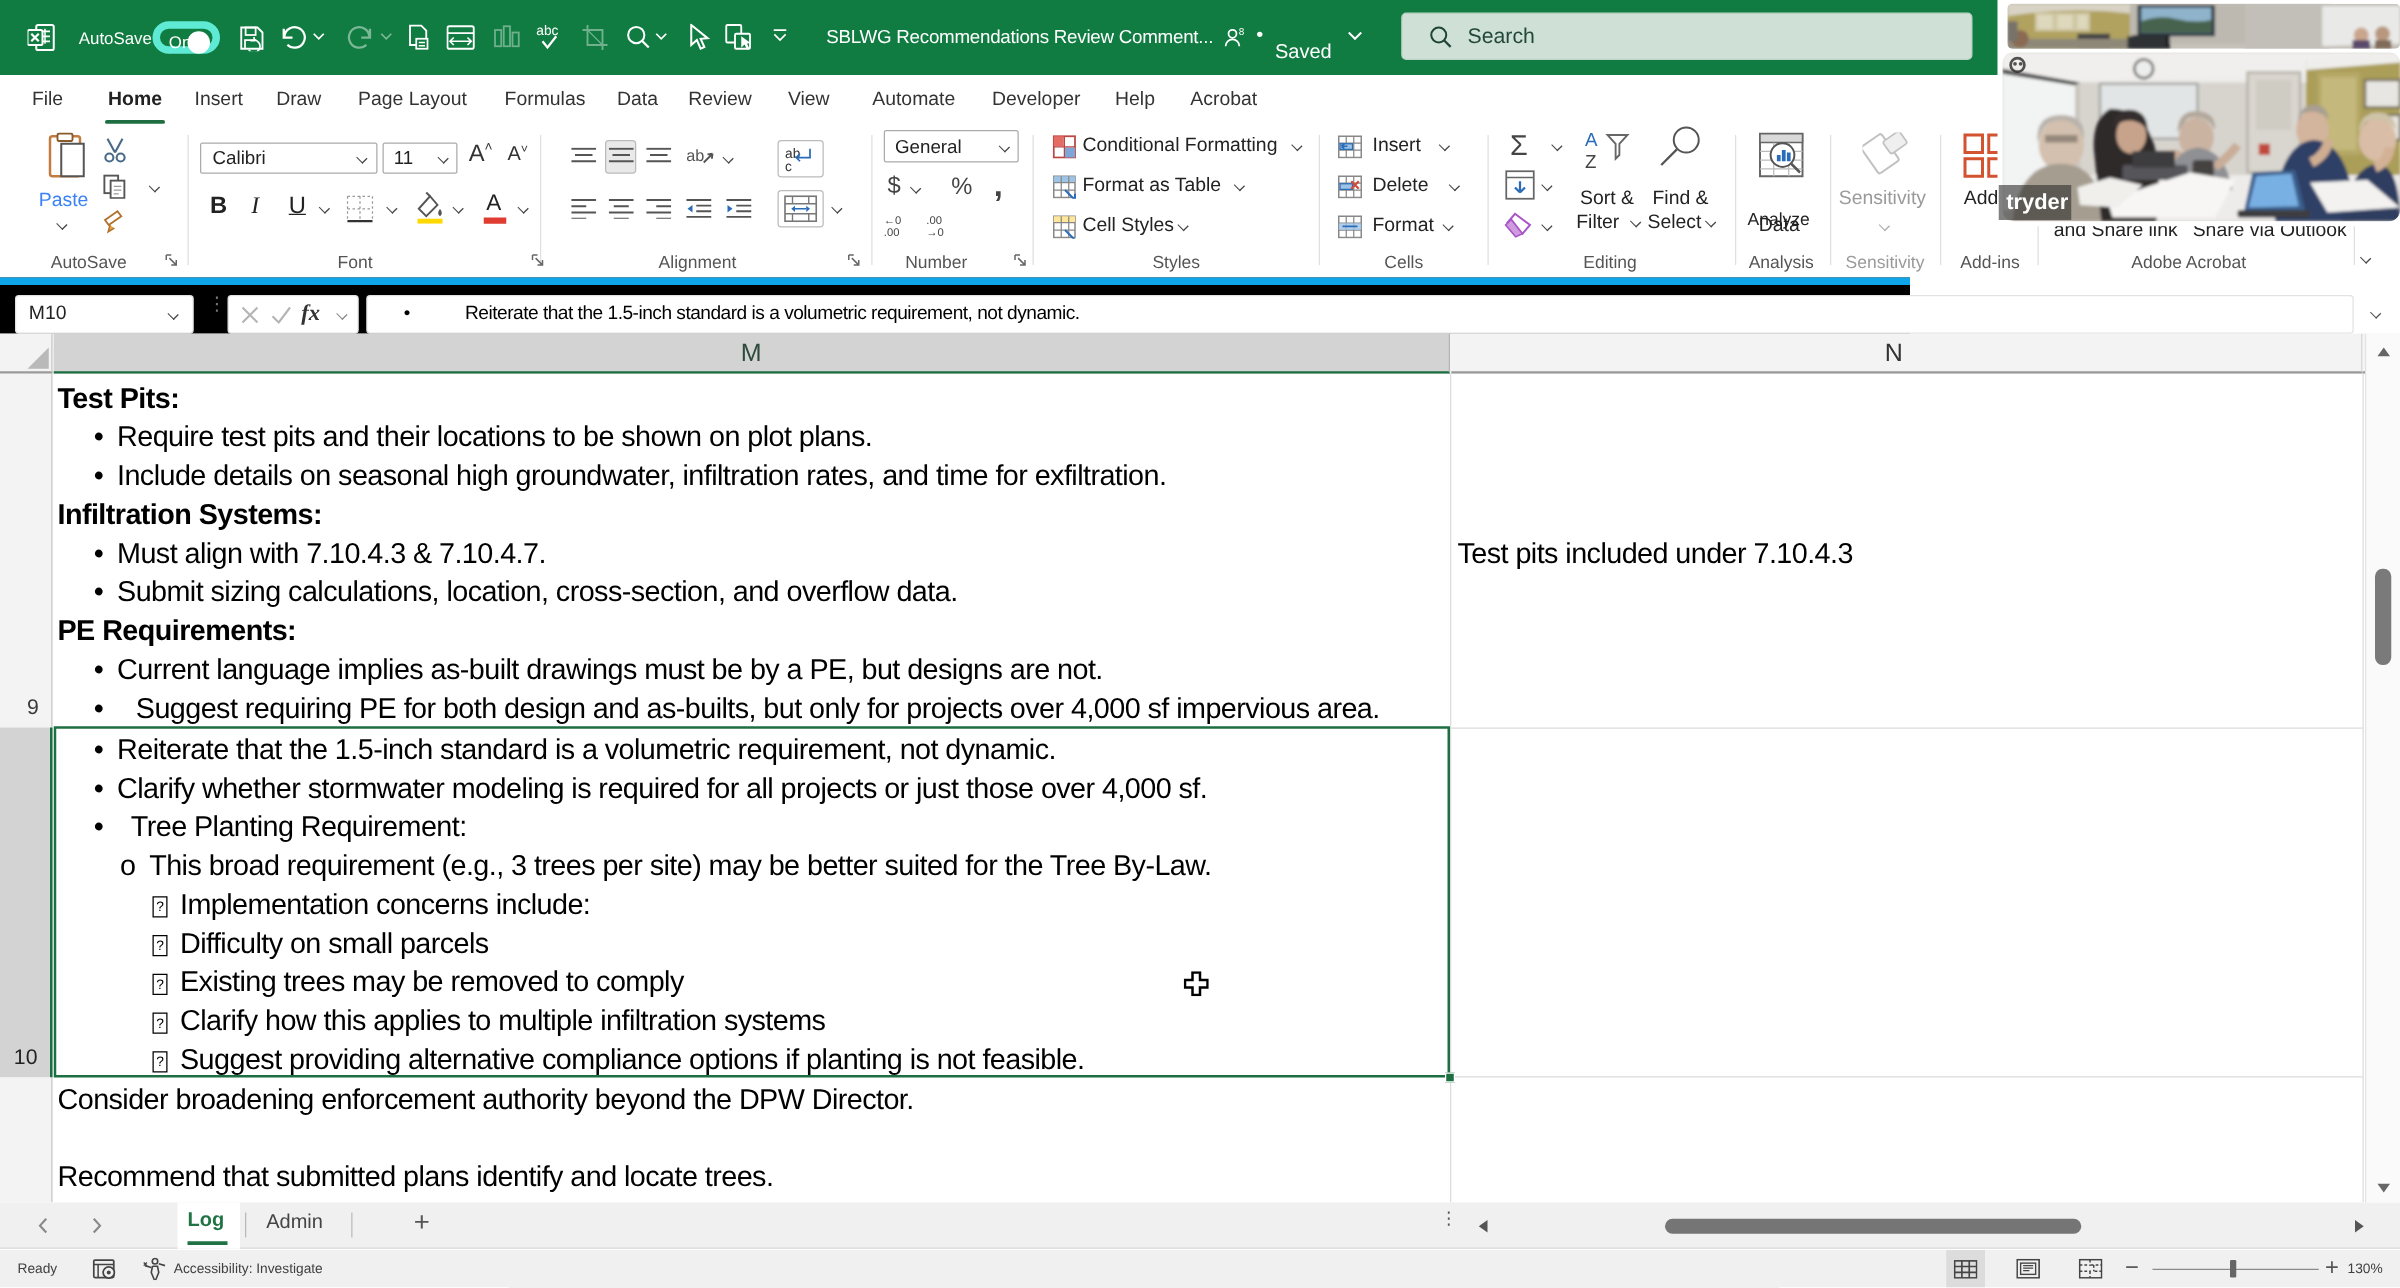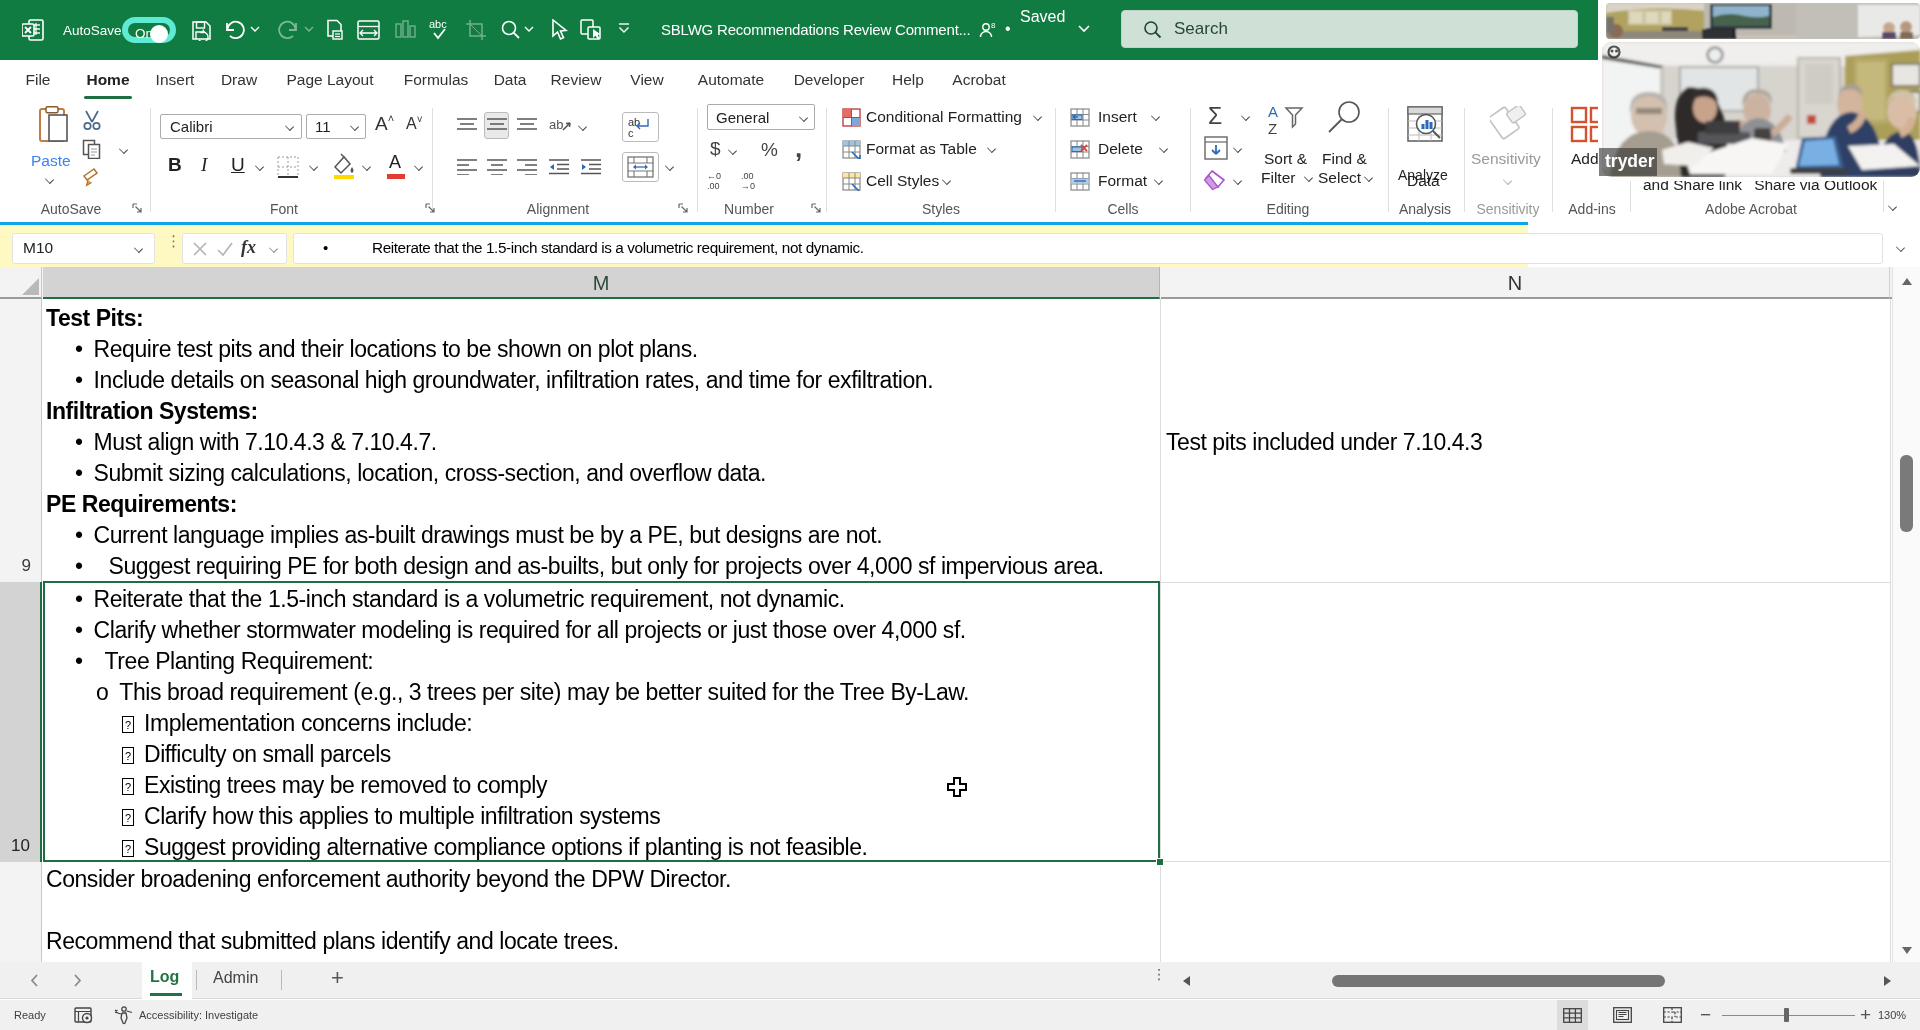--- a/index.html
+++ b/index.html
@@ -13,21 +13,21 @@
   
   #tabrow { position:absolute; left:0; top:60px; width:1920px; height:40px; background:#ffffff; }
   .rtab { position:absolute; top:0; height:40px; line-height:40px; color:#333; font-size:15.5px; white-space:nowrap; }
   
   #ribbon { position:absolute; left:0; top:100px; width:1920px; height:122px; background:#ffffff; }
   .grplabel { position:absolute; bottom:5px; font-size:14px; color:#555; white-space:nowrap; transform:translateX(-50%); }
   .gdiv { position:absolute; top:8px; height:104px; width:1px; background:#e0e0e0; }
   .ric { position:absolute; }
   .chev { position:absolute; width:7px; height:7px; border-right:1.6px solid #444; border-bottom:1.6px solid #444; transform:rotate(45deg) scale(1,0.82); }
   
-  #fbar { position:absolute; left:0; top:222px; width:1528px; height:45px; background:#fef9c3; border-top:3px solid #0ea5e9;}
+  #fbar { position:absolute; left:0; top:222px; width:1528px; height:45px; background:#000000; border-top:6px solid #0ea5e9;}
   .fbox { position:absolute; top:8px; height:31px; background:#fff; border:1px solid #e2e2e2; border-radius:3px; }
   
   #colhead { position:absolute; left:0; top:267px; width:1920px; height:32px; background:#f3f3f3; }
   
   #grid { position:absolute; left:0; top:299px; width:1920px; height:663px; background:#fff; overflow:hidden; }
   .cl { position:absolute; left:46px; white-space:nowrap; font-size:23px; letter-spacing:-0.45px; color:#000; height:31px; line-height:31px; }
   .b { font-weight:bold; }
   
   .rowhead { position:absolute; left:0; width:42px; border-right:1px solid #c8c8c8; }
   .rownum { position:absolute; right:10px; font-size:17px; color:#3a3a3a; }
@@ -135,21 +135,21 @@
     </svg>
 
     <div class="tb-txt" style="left:661px;top:21px;font-size:15px;letter-spacing:-0.2px;">SBLWG Recommendations Review Comment...</div>
 
     <svg class="abs" style="left:979px;top:21px" width="20" height="18" viewBox="0 0 20 18">
       <circle cx="7" cy="6" r="3.2" fill="none" stroke="#fff" stroke-width="1.4"></circle>
       <path d="M1.5 16 a5.5 5.5 0 0 1 11 0" fill="none" stroke="#fff" stroke-width="1.4"></path>
       <text x="12" y="7" fill="#fff" font-size="8" font-family="Liberation Sans">8</text>
     </svg>
     <div class="tb-txt" style="left:1005px;top:20px;font-size:16px;">•</div>
-    <div class="tb-txt" style="left:1020px;top:8px;font-size:16px;">Saved</div>
+    <div class="tb-txt" style="left:1020px;top:33px;font-size:16px;">Saved</div>
     <svg class="abs" style="left:1078px;top:25px" width="12" height="8" viewBox="0 0 12 8">
         <path d="M1 1 l5 5 l5-5" stroke="#fff" fill="none" stroke-width="1.6"></path>
       </svg>
 
     <div class="abs" style="left:1121px;top:10px;width:457px;height:38px;background:#cfe0d6;border:1px solid #bfd4c8;border-radius:4px;">
       <svg class="abs" style="left:21px;top:9px" width="19" height="19" viewBox="0 0 19 19">
         <circle cx="8" cy="8" r="6" fill="none" stroke="#1f4438" stroke-width="1.6"></circle>
         <line x1="12.4" y1="12.4" x2="17.5" y2="17.5" stroke="#1f4438" stroke-width="1.8"></line>
       </svg>
       <div class="abs" style="left:52px;top:8px;font-size:17px;color:#23473a;">Search</div>

